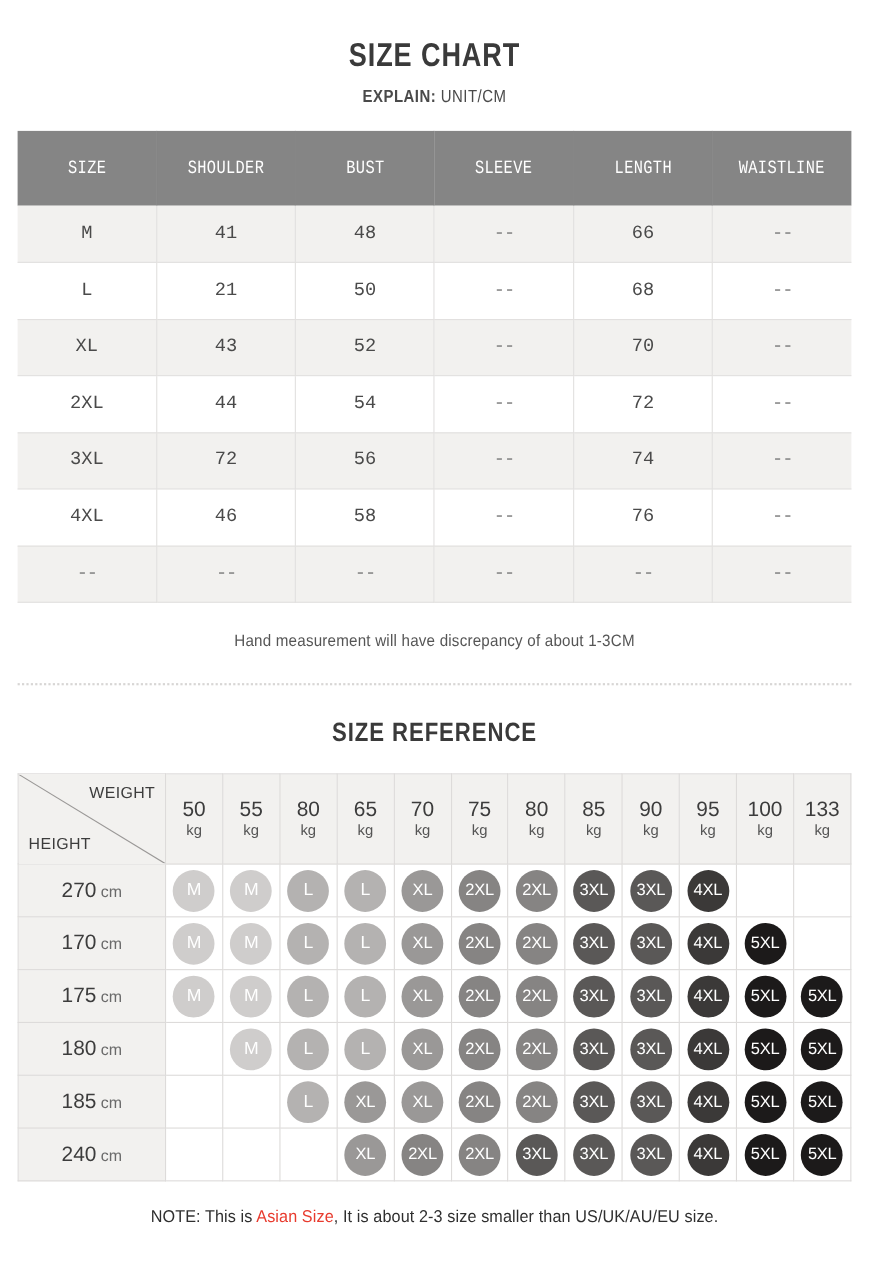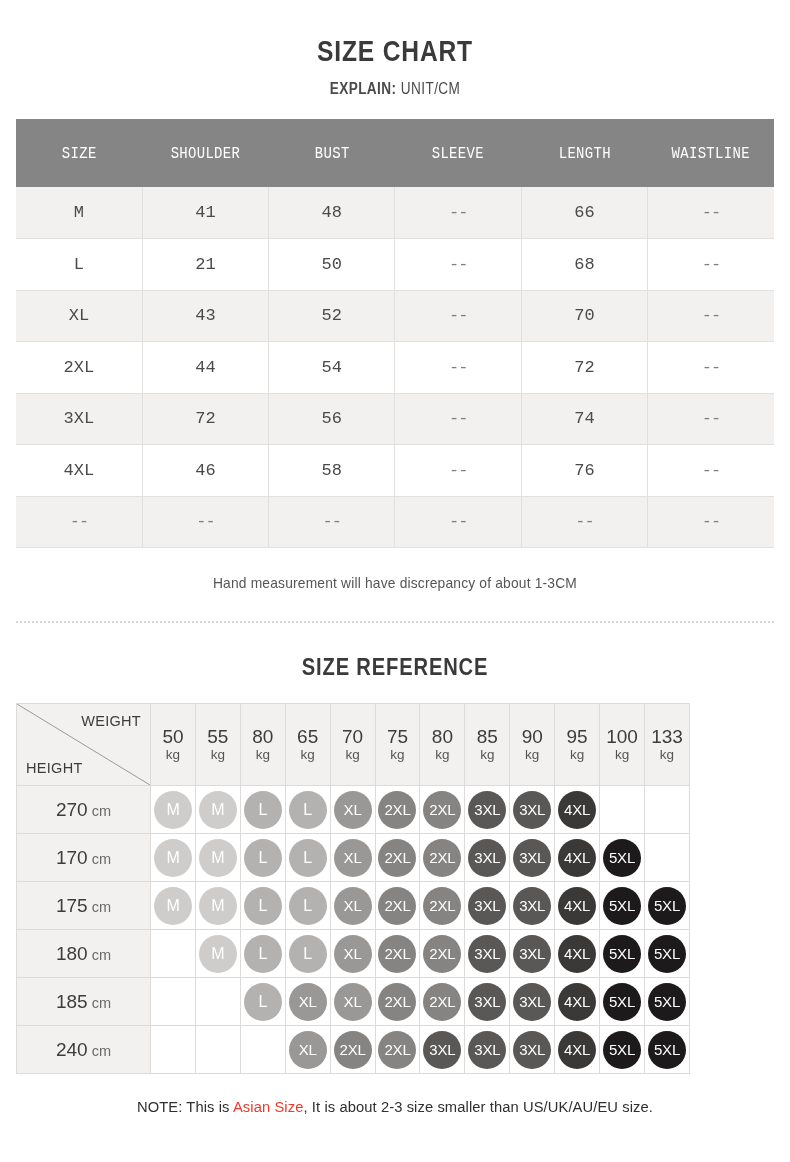--- a/index.html
+++ b/index.html
@@ -77,21 +77,21 @@
     font-size: 24px;
     font-weight: bold;
     color: #3a3a3a;
     margin-top: 30px;
     letter-spacing: 1px;
     transform: scaleX(0.84);
   }
 
   
   .ref-wrap { padding: 0 16px; margin-top: 22px; }
-  table.size-ref { width: 674px; border-collapse: collapse; table-layout: fixed; }
+  table.size-ref { width: 758px; border-collapse: collapse; table-layout: fixed; }
   table.size-ref td, table.size-ref th {
     border: 1px solid #dddbda;
     text-align: center;
     vertical-align: middle;
   }
   
   th.corner {
     width: 134px; height: 82px;
     background: #f2f1ef;
     position: relative;

